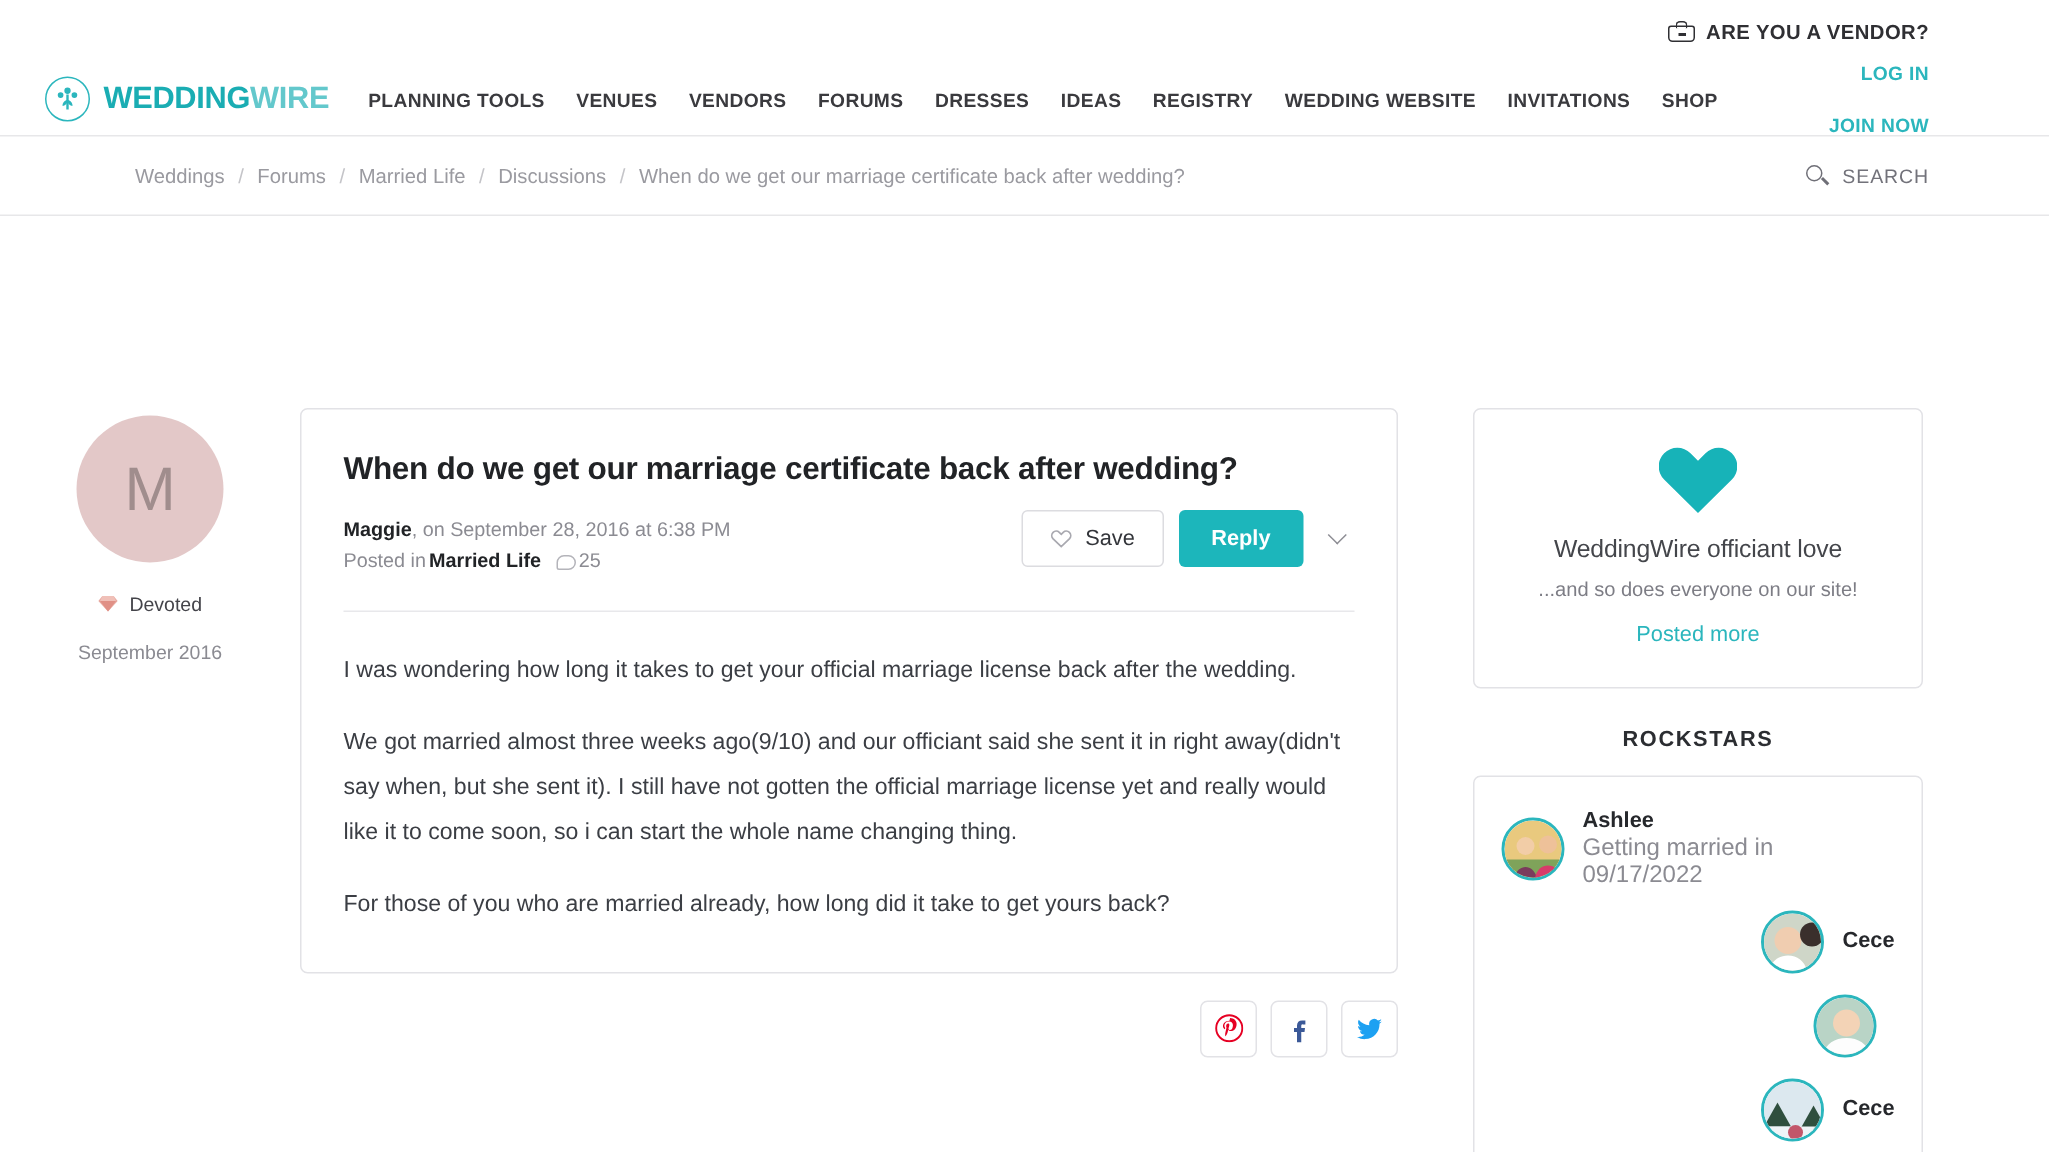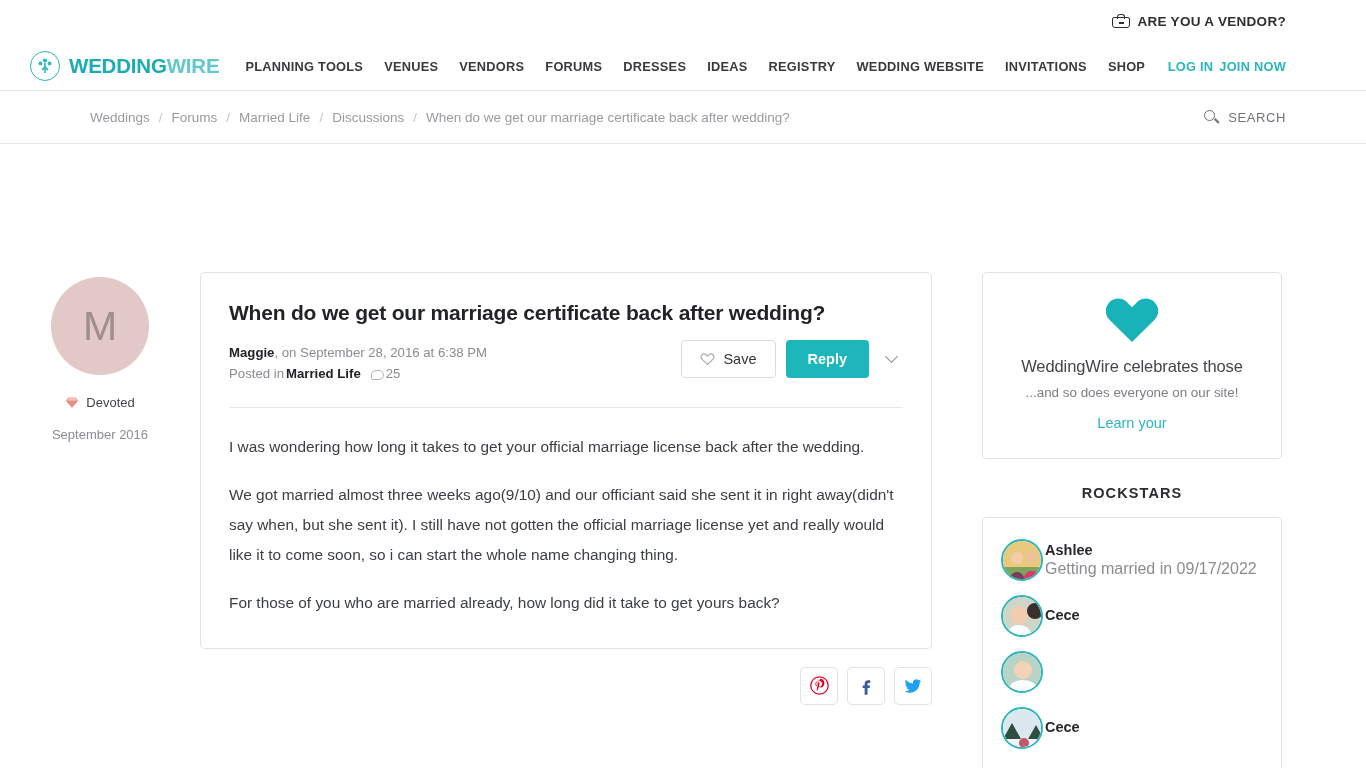--- a/index.html
+++ b/index.html
@@ -93,21 +93,22 @@
     font-weight: 700;
     letter-spacing: .25px;
     color: #3a3a3e;
     white-space: nowrap;
     cursor: pointer;
   }
   .nav-right {
     margin-left: auto;
     display: flex;
     align-items: flex-end;
-    gap: 6px;
+    gap: 20px;
+    flex-direction: column;
   }
   .nav-right .navlink { color: #2bb6bd; }
 
   
   .crumbbar {
     height: 54px;
     border-top: 1px solid #e7e7e9;
     border-bottom: 1px solid #e7e7e9;
     display: flex;
     align-items: center;
@@ -341,23 +342,24 @@
   .rock-card {
     margin-top: 16px;
     border: 1px solid #e2e2e6;
     border-radius: 5px;
     background: #fff;
     padding: 14px 18px 18px 18px;
   }
   .rock-item {
     display: flex;
     align-items: center;
-    gap: 2px;
+    gap: 12px;
     padding: 7px 0;
     cursor: pointer;
+    justify-content: flex-end;
   }
   .rock-av {
     width: 42px; height: 42px;
     border-radius: 50%;
     border: 2px solid #2bb6bd;
     flex: none;
     overflow: hidden;
     position: relative;
   }
   .rock-name { font-size: 14.5px; font-weight: 700; color: #26282c; }
@@ -507,23 +509,23 @@
         </svg>
       </div>
     </div>
   </div>
 
   <div class="side-col">
     <div class="promo-card">
       <svg class="promo-heart" width="52" height="46" viewBox="0 0 52 46">
         <path d="M26 45 3.4 22.7A12.4 12.4 0 0 1 21 5.2l5 5 5-5a12.4 12.4 0 0 1 17.6 17.5z" fill="#17b3b8"></path>
       </svg>
-      <div class="promo-title">WeddingWire celebrates those</div>
+      <div class="promo-title">WeddingWire officiant love</div>
       <div class="promo-sub">...and so does everyone on our site!</div>
-      <div class="promo-link">Learn your</div>
+      <div class="promo-link">Posted more</div>
     </div>
 
     <div class="rock-head">ROCKSTARS</div>
 
     <div class="rock-card">
       <div class="rock-item">
         <div class="rock-av">
           <svg width="42" height="42" viewBox="0 0 42 42">
             <rect width="42" height="42" fill="#e9c97e"></rect>
             <rect y="26" width="42" height="16" fill="#7fa35a"></rect>

